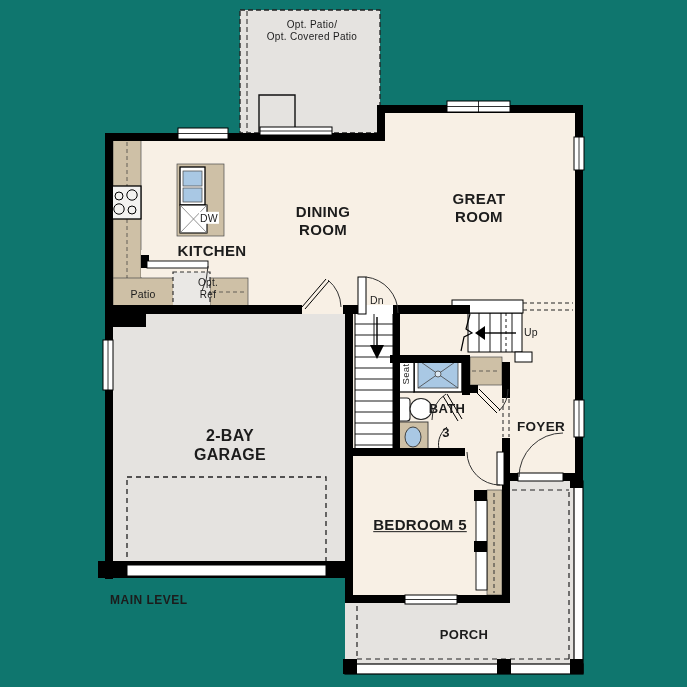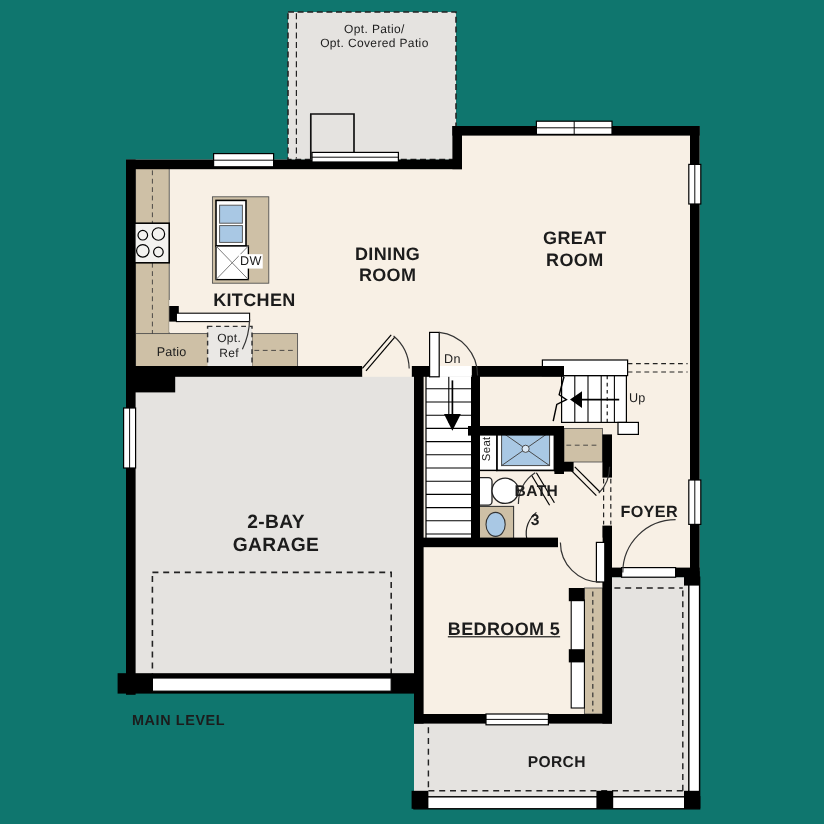--- a/index.html
+++ b/index.html
@@ -229,20 +229,20 @@
   <div class="lbl big" style="left:479px;top:208px;">GREAT
 ROOM</div>
   <div class="lbl garage" style="left:230px;top:446px;">2-BAY
 GARAGE</div>
   <div class="lbl big" style="left:420px;top:525px;text-decoration:underline;">BEDROOM 5</div>
   <div class="lbl med" style="left:447px;top:409px;">BATH</div>
   <div class="lbl med" style="left:446px;top:433px;">3</div>
   <div class="lbl med" style="left:541px;top:427px;font-size:13.5px;">FOYER</div>
   <div class="lbl med" style="left:464px;top:635px;">PORCH</div>
   <div class="lbl small" style="left:143px;top:294px;">Patio</div>
-  <div class="lbl tiny" style="left:191px;top:289px;">Opt.
+  <div class="lbl tiny" style="left:208px;top:289px;">Opt.
 Ref</div>
   <div class="lbl dw" style="left:193px;top:218px;">DW</div>
   <div class="lbl small" style="left:377px;top:300px;">Dn</div>
   <div class="lbl small" style="left:531px;top:332px;">Up</div>
   <div class="lbl seat" style="left:406px;top:374px;">Seat</div>
   <div class="lbl title" style="left:110px;top:600px;">MAIN LEVEL</div>
 </div>
 
 </body></html>

